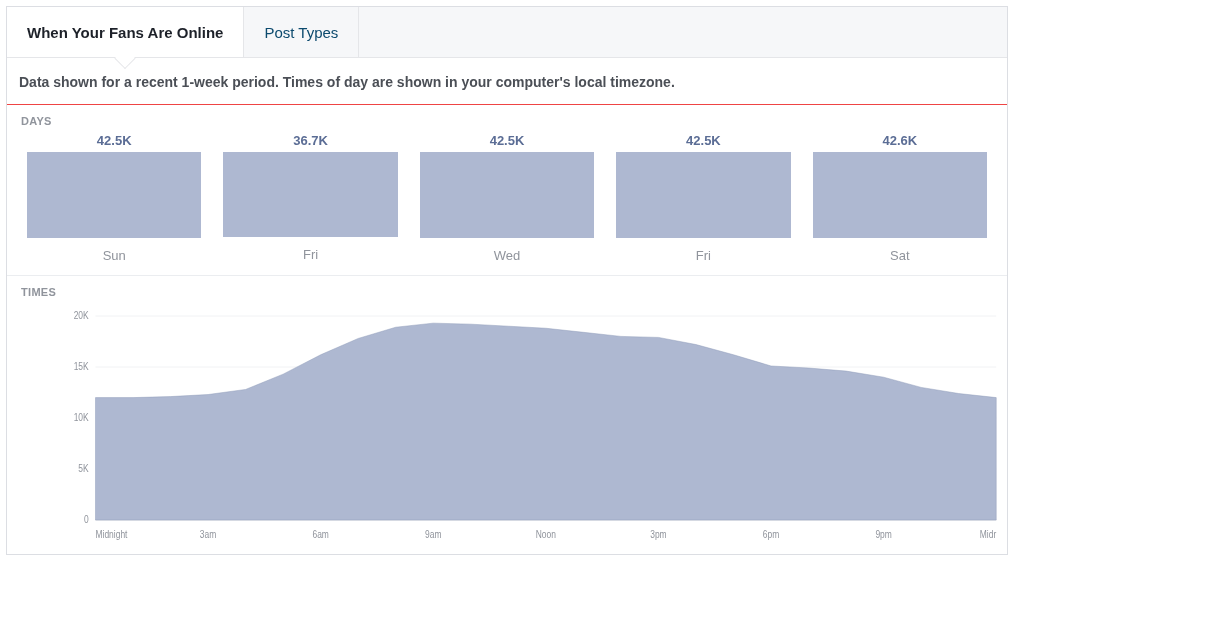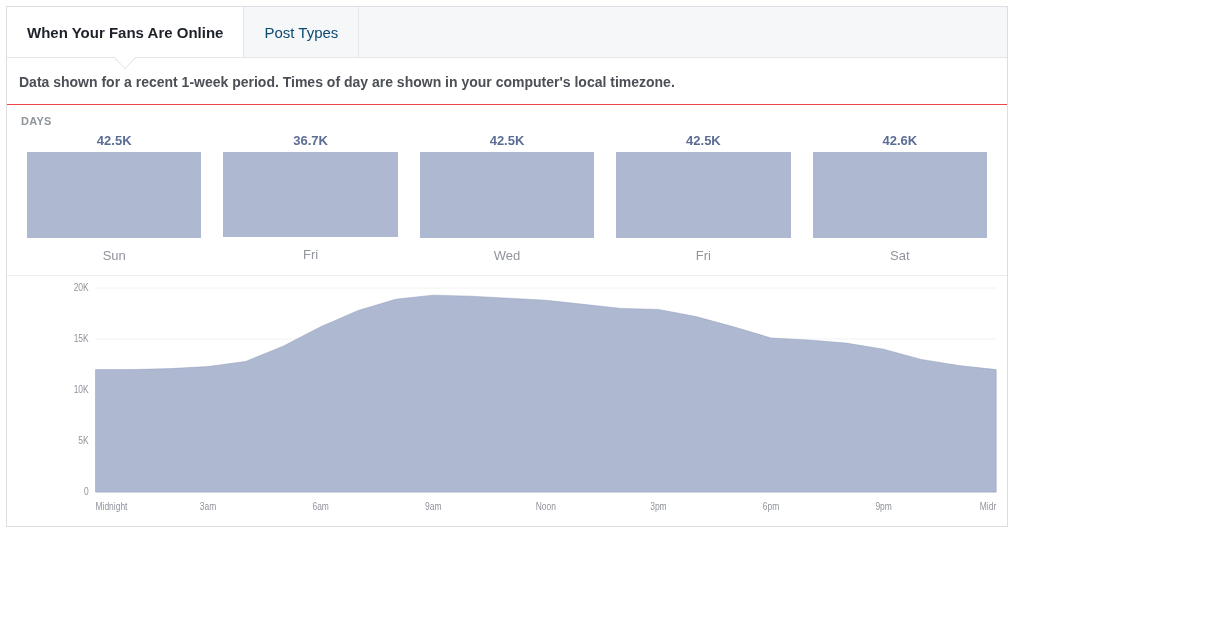--- a/index.html
+++ b/index.html
@@ -177,20 +177,21 @@
         </div>
         <div class="day-col">
           <div class="day-value">42.6K</div>
           <div class="day-bar" style="height: 86px;"></div>
           <div class="day-label">Sat</div>
         </div>
       </div>
   </div>
 
   <div class="times-section">
+    <div class="section-label">TIMES</div>
     <div class="area-wrap">
       <svg class="area-svg" id="area-svg" viewBox="0 0 1160 240" preserveAspectRatio="none">
           <text x="80" y="219" text-anchor="end" class="y-tick-label">0</text>
           <line x1="88" x2="1152" y1="165" y2="165" class="grid-line"></line>
           <text x="80" y="168" text-anchor="end" class="y-tick-label">5K</text>
           <line x1="88" x2="1152" y1="114" y2="114" class="grid-line"></line>
           <text x="80" y="117" text-anchor="end" class="y-tick-label">10K</text>
           <line x1="88" x2="1152" y1="63" y2="63" class="grid-line"></line>
           <text x="80" y="66" text-anchor="end" class="y-tick-label">15K</text>
           <line x1="88" x2="1152" y1="12" y2="12" class="grid-line"></line>

